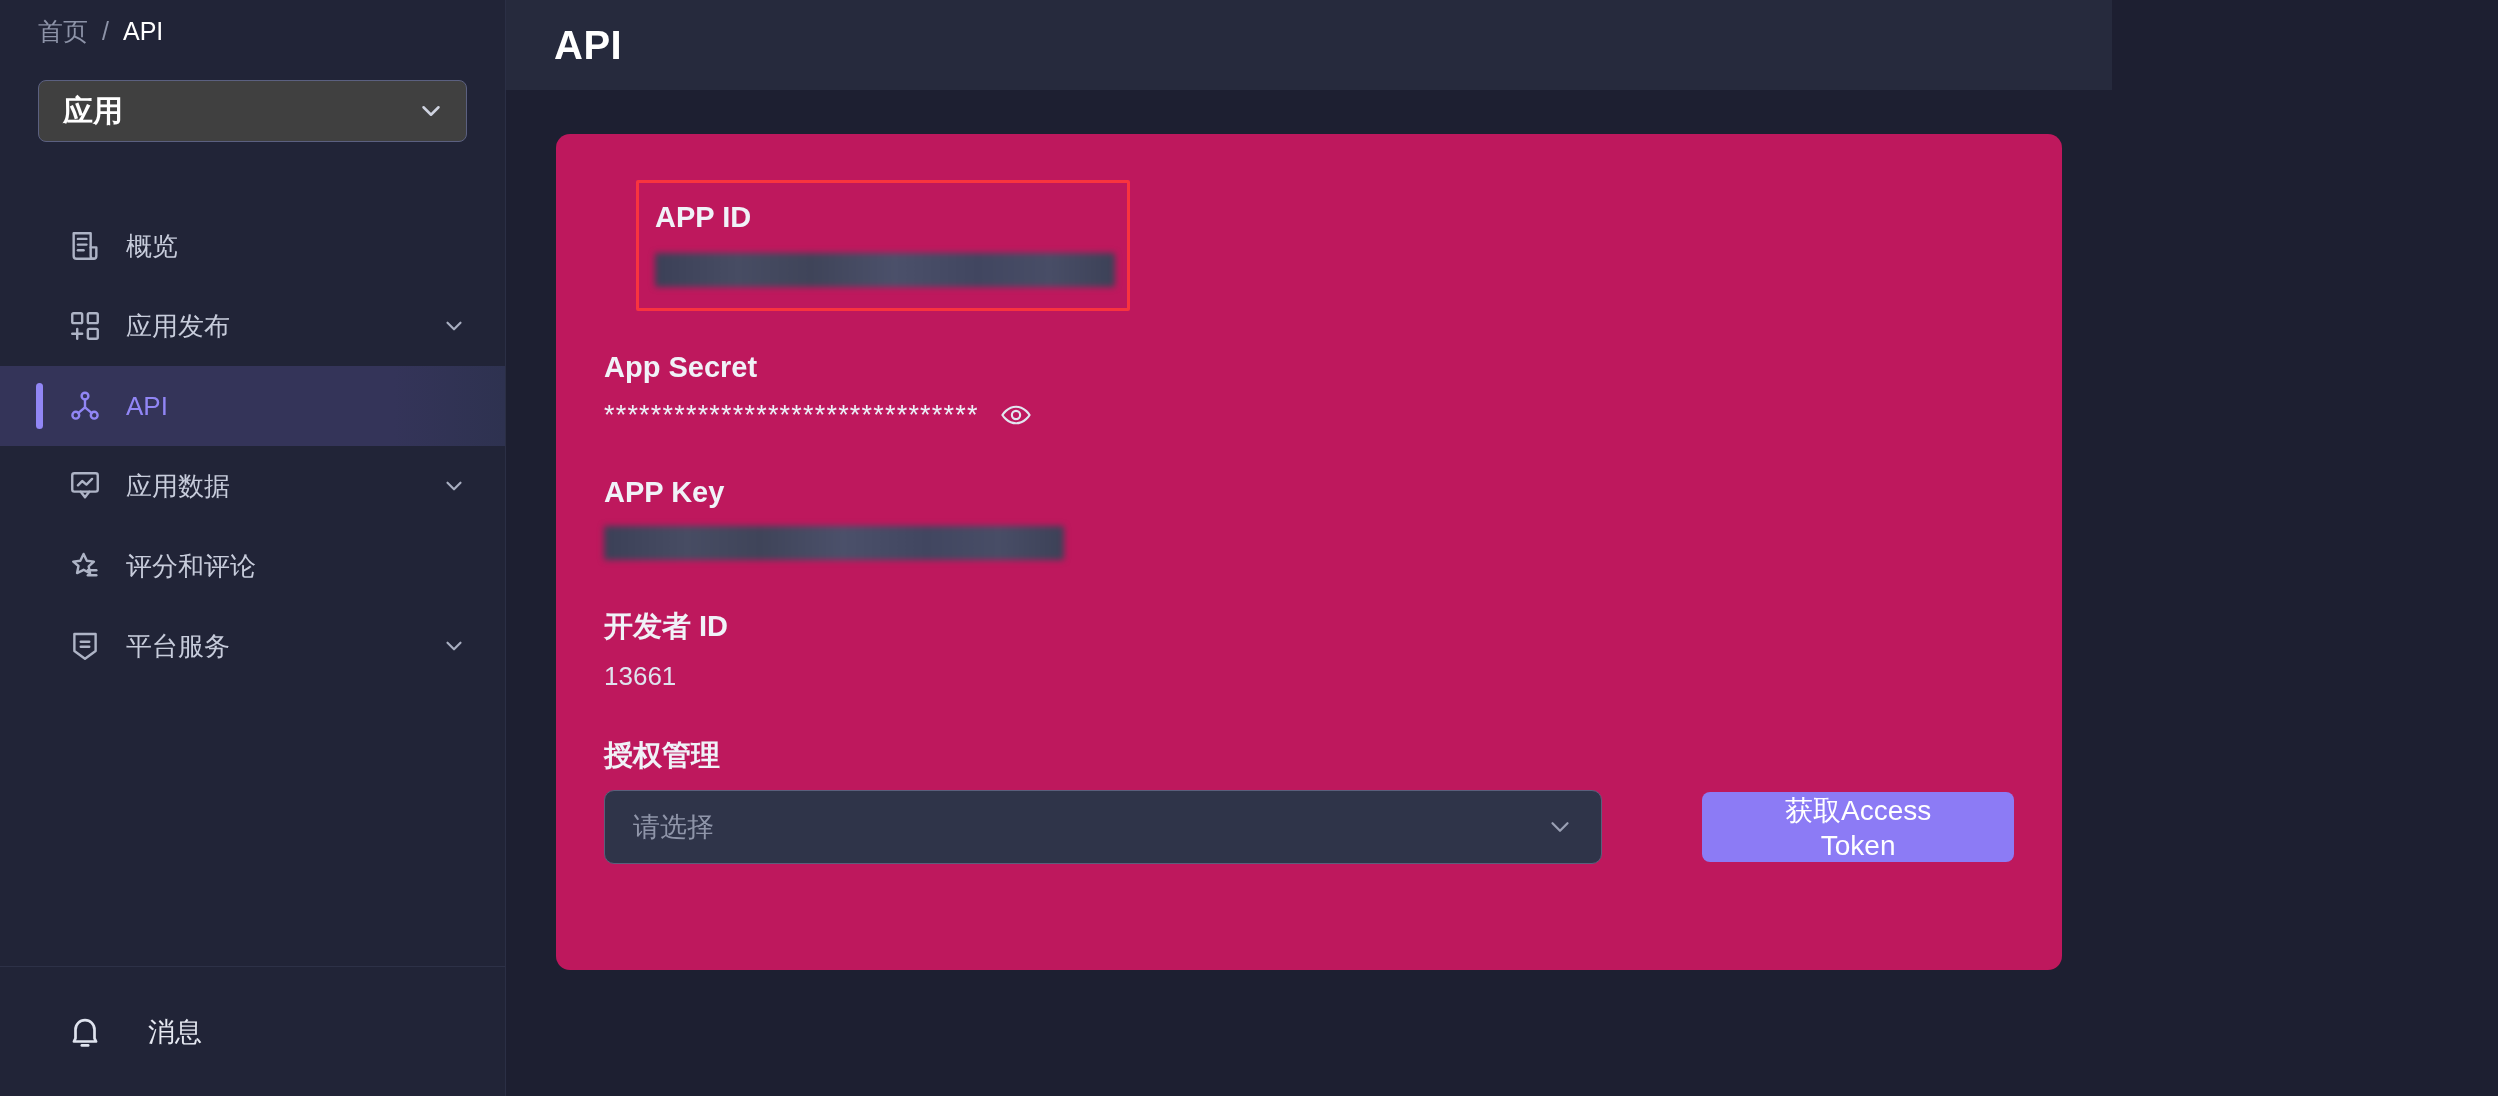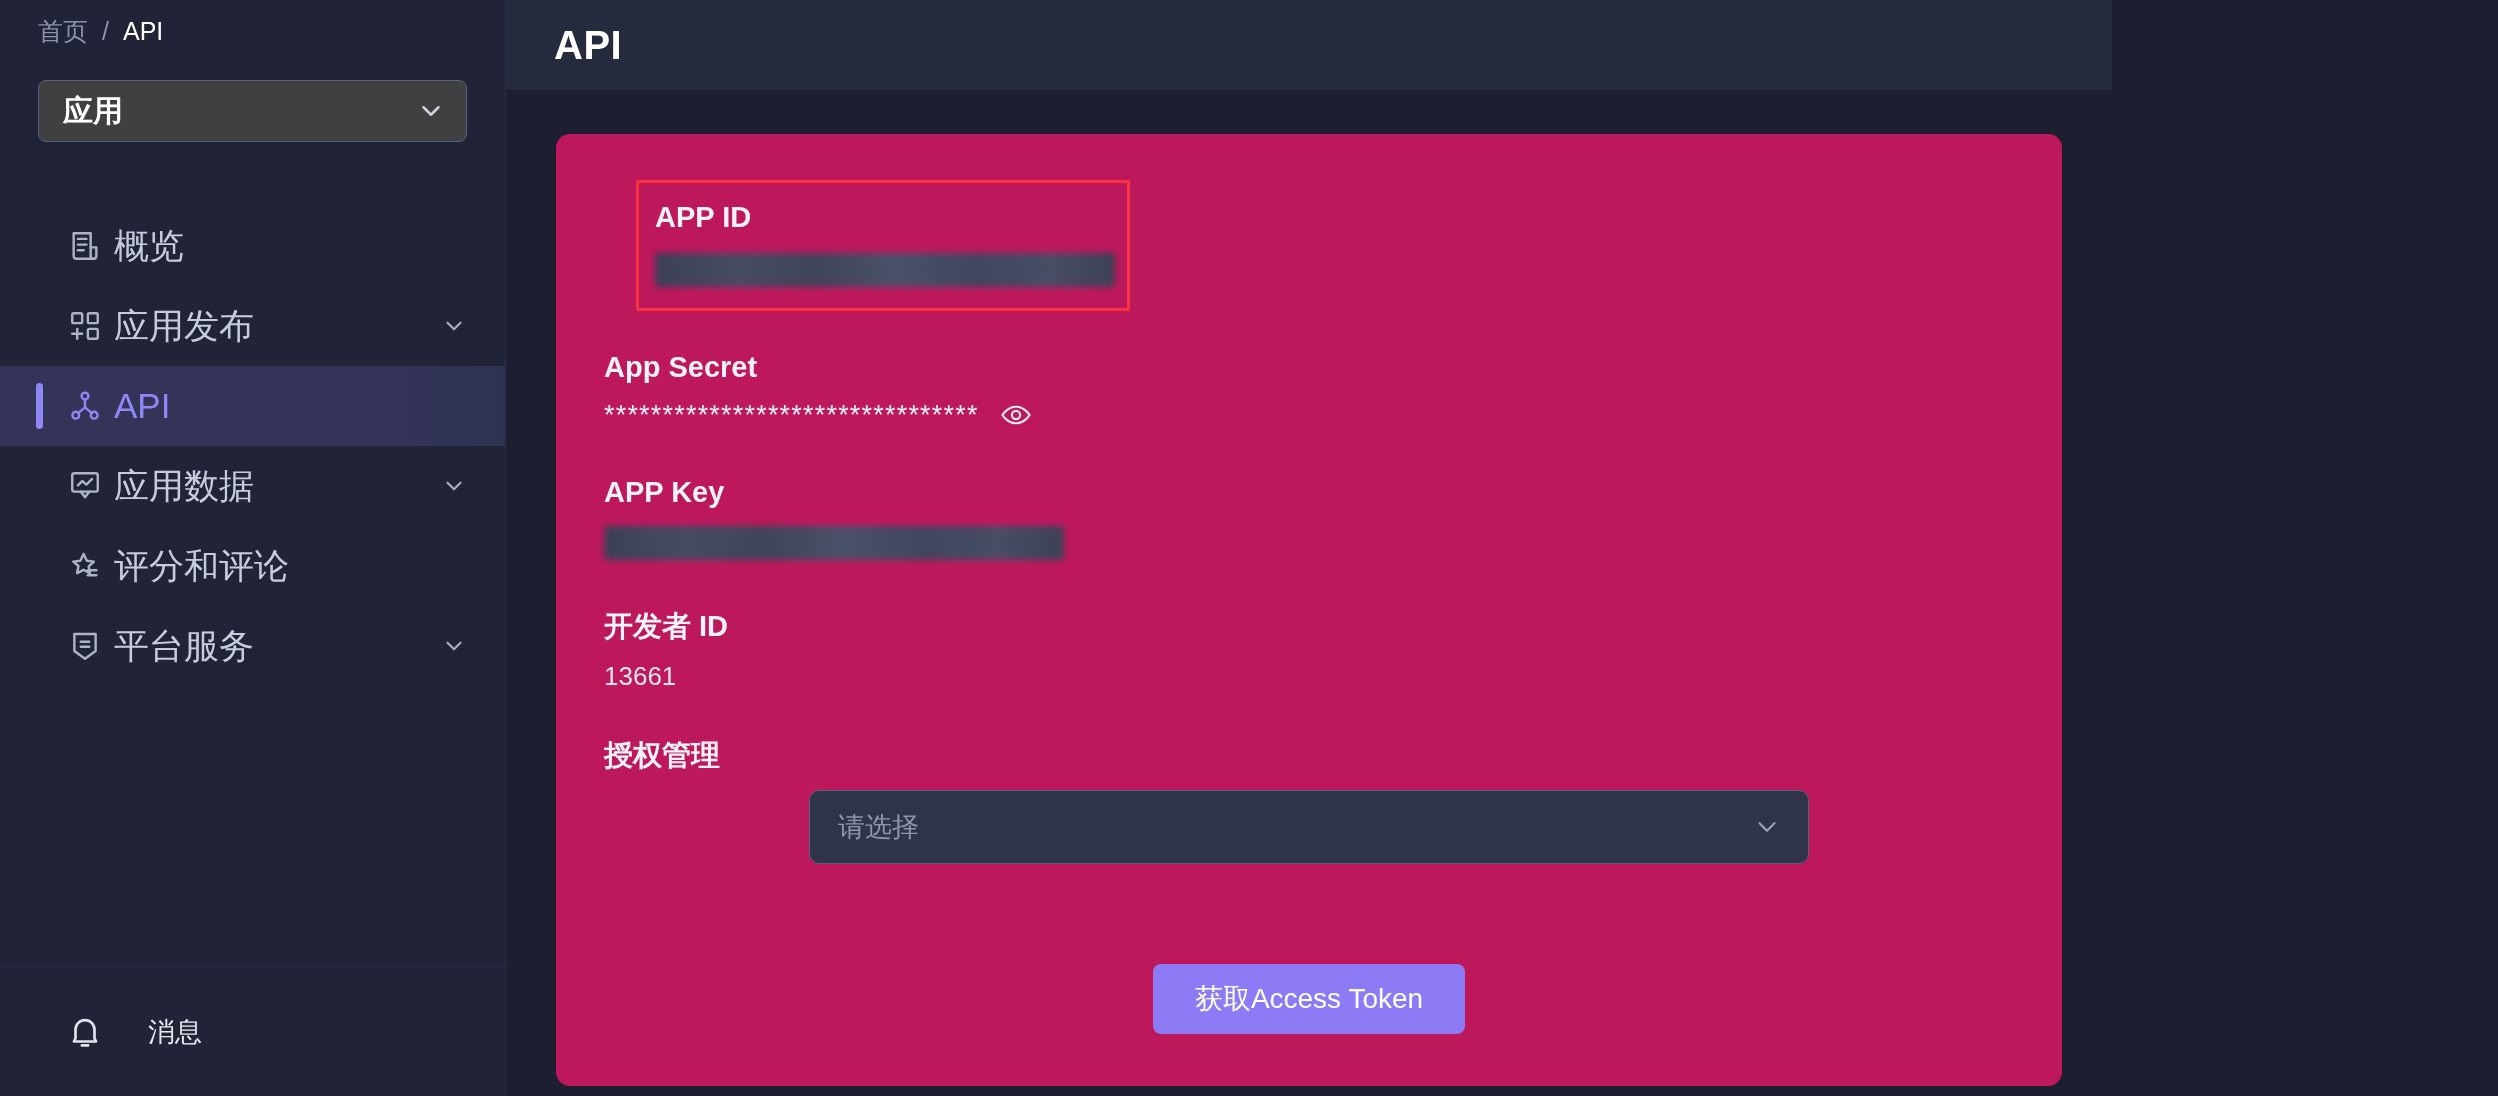--- a/index.html
+++ b/index.html
@@ -39,22 +39,22 @@
     justify-content: space-between;
   }
   .app-select-label { color: #ffffff; font-size: 30px; font-weight: bold; }
   .chev { display: inline-block; }
   .chev svg { display: block; }
 
   .nav { margin-top: 64px; display: flex; flex-direction: column; }
   .nav-item {
     height: 80px; display: flex; align-items: center;
     padding-left: 66px; padding-right: 38px;
-    position: relative; gap: 10px;
-    color: #c7ccdb; font-size: 35px;
+    position: relative; gap: 22px;
+    color: #c7ccdb; font-size: 26px;
   }
   .nav-item .nav-label { flex: 1; }
   .nav-item.active {
     background: linear-gradient(90deg,#343459 0%, #343459 78%, #2e3250 100%);
     color: #9186f5;
   }
   .nav-item.active .bar {
     position: absolute; left: 36px; top: 50%; transform: translateY(-50%);
     width: 7px; height: 46px; border-radius: 4px; background: #9186f5;
   }
@@ -110,21 +110,21 @@
   .secret-row { display: flex; align-items: center; gap: 20px; }
   .secret-mask {
     color: #eceff7; font-size: 27px; letter-spacing: 1.2px;
     font-family: "Liberation Sans", "DejaVu Sans", sans-serif;
     line-height: 1;
   }
   .eye-icon { width: 34px; height: 34px; display: flex; align-items: center; justify-content: center; }
 
   .plain-value { color: #dfe3ee; font-size: 26px; }
 
-  .auth-row { display: flex; align-items: center; gap: 100px; margin-top: 14px; flex-direction: column; }
+  .auth-row { display: flex; align-items: center; gap: 100px; margin-top: 14px; }
   .select-box {
     width: 1000px; height: 74px;
     border: 1px solid #5a5f7c;
     border-radius: 10px;
     background: #2f3449;
     display: flex; align-items: center; justify-content: space-between;
     padding: 0 26px 0 28px;
   }
   .select-placeholder { color: #8f95a9; font-size: 27px; }
   .token-btn {

